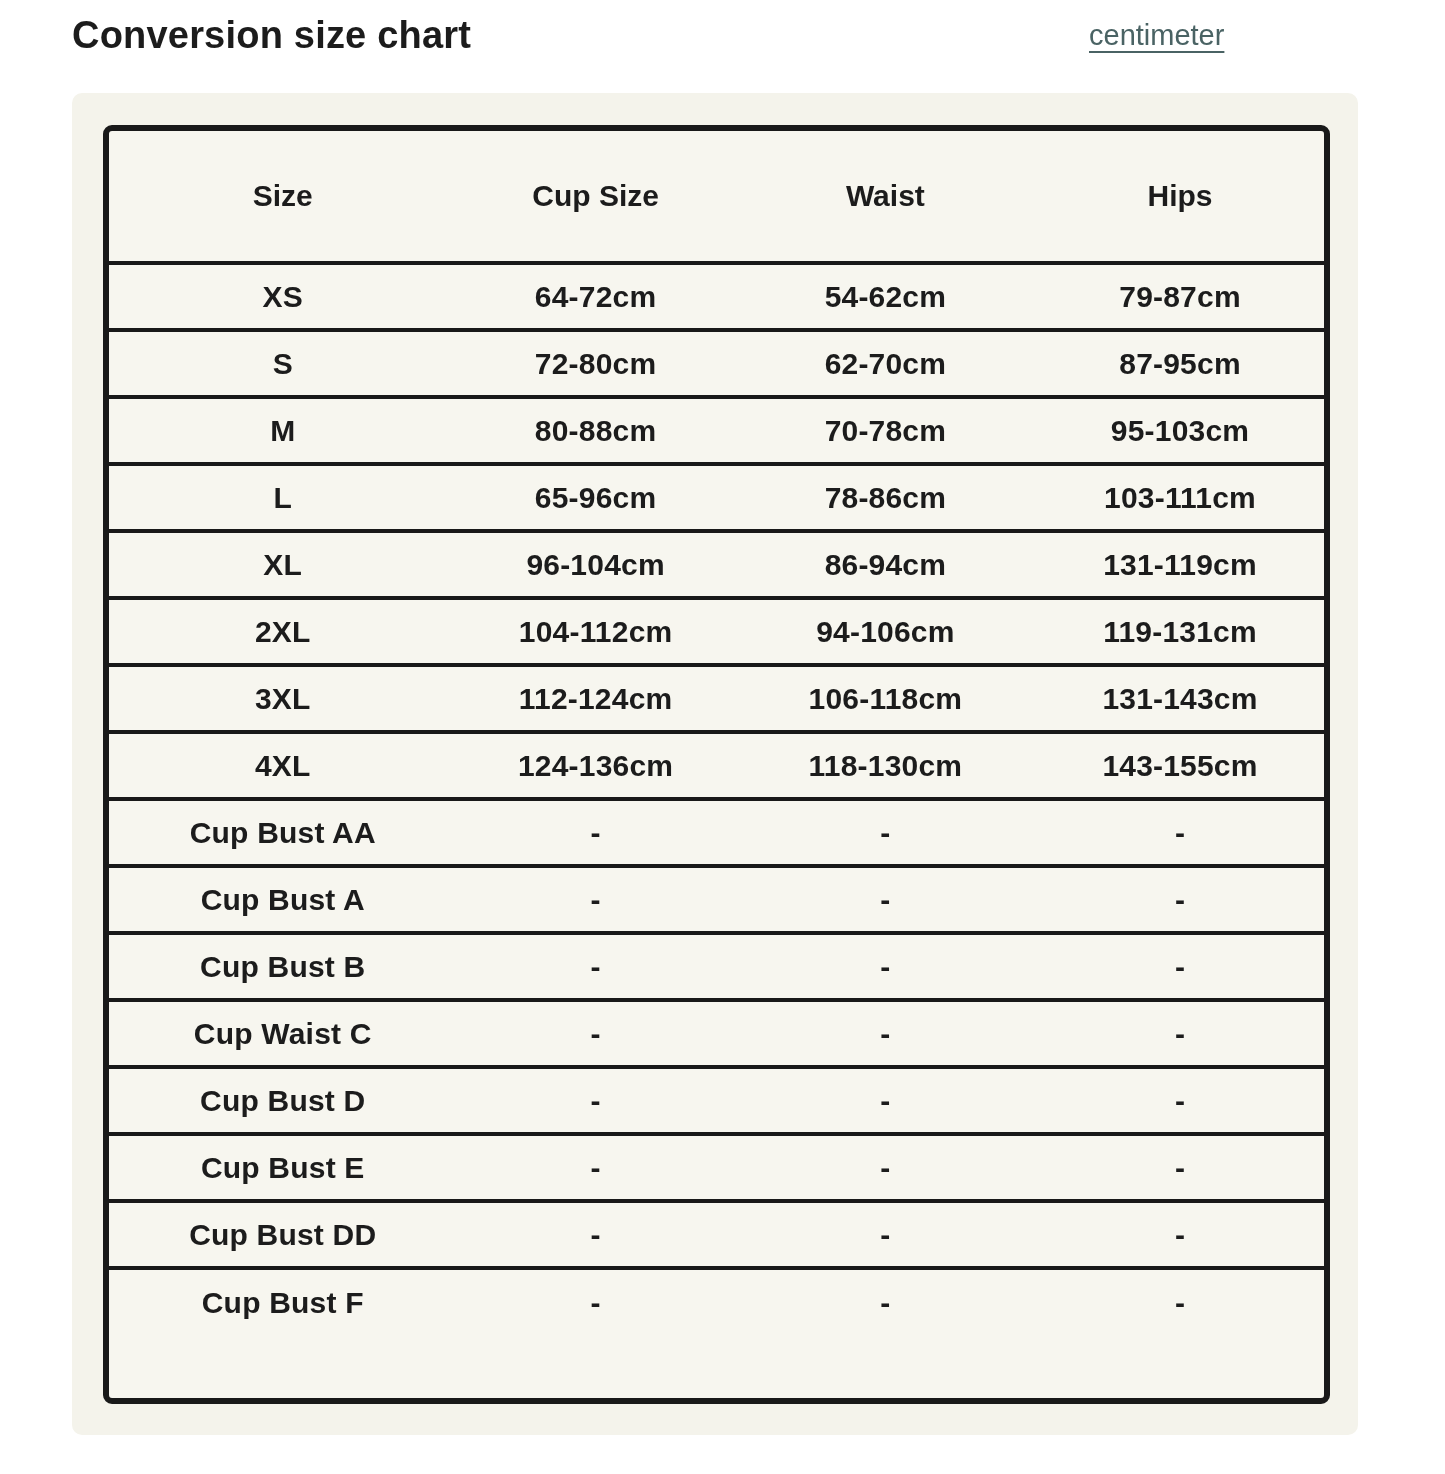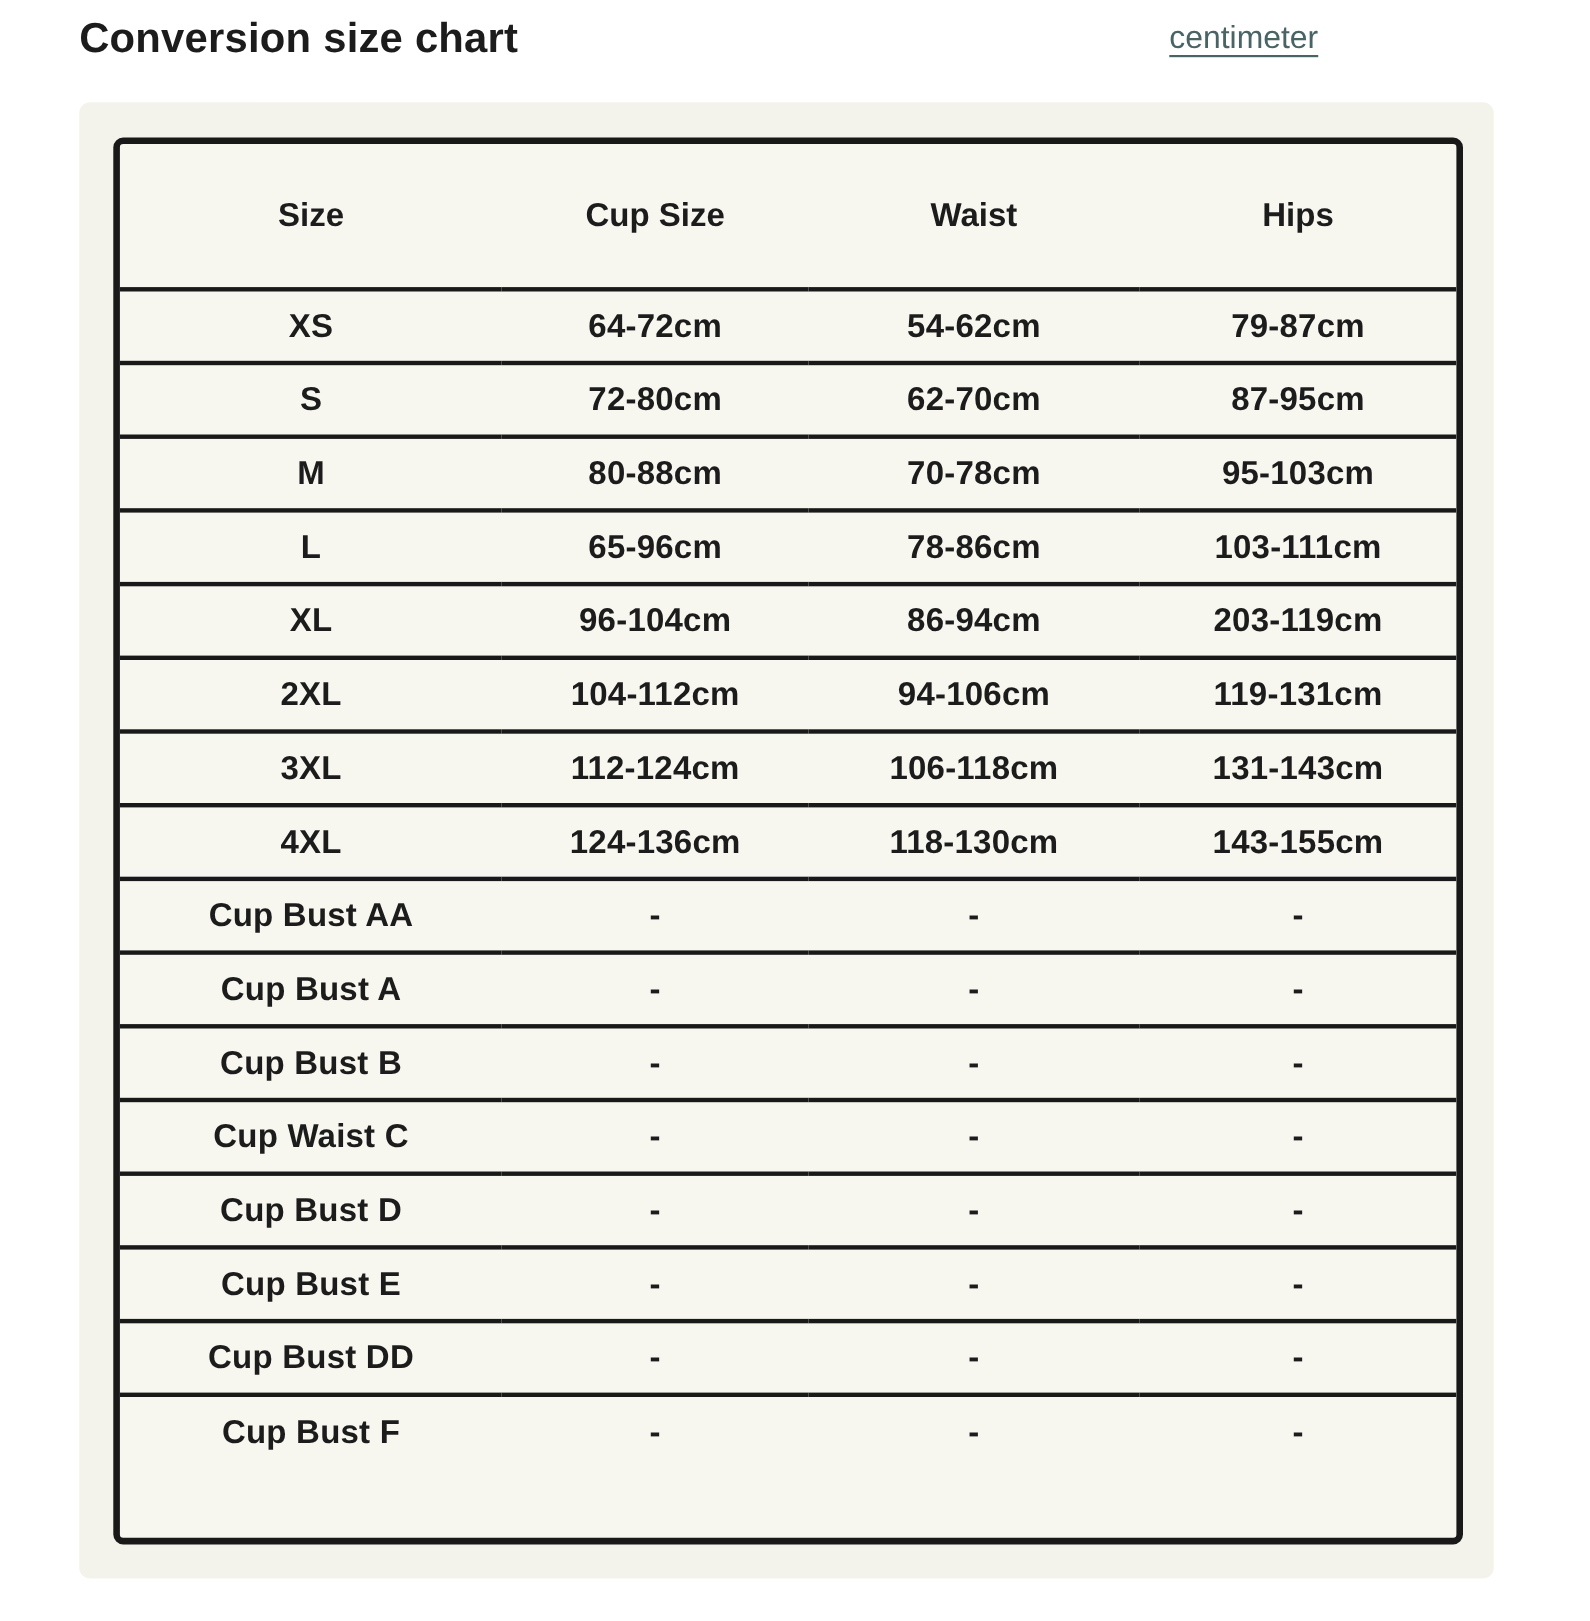--- a/index.html
+++ b/index.html
@@ -25,21 +25,21 @@
     position: absolute;
     left: 72px;
     top: 14px;
     font-size: 38px;
     font-weight: 700;
     letter-spacing: 0.2px;
     color: var(--text);
   }
   .unit-link {
     position: absolute;
-    left: 1063px;
+    left: 1089px;
     top: 19px;
     font-size: 29px;
     font-weight: 400;
     color: var(--link);
     text-decoration-thickness: 2px;
     text-underline-offset: 6px;
     cursor: pointer;
   }
 
   .panel {
@@ -134,21 +134,21 @@
           <tr>
             <td>L</td>
             <td>65-96cm</td>
             <td>78-86cm</td>
             <td>103-111cm</td>
           </tr>
           <tr>
             <td>XL</td>
             <td>96-104cm</td>
             <td>86-94cm</td>
-            <td>203-119cm</td>
+            <td>131-119cm</td>
           </tr>
           <tr>
             <td>2XL</td>
             <td>104-112cm</td>
             <td>94-106cm</td>
             <td>119-131cm</td>
           </tr>
           <tr>
             <td>3XL</td>
             <td>112-124cm</td>

